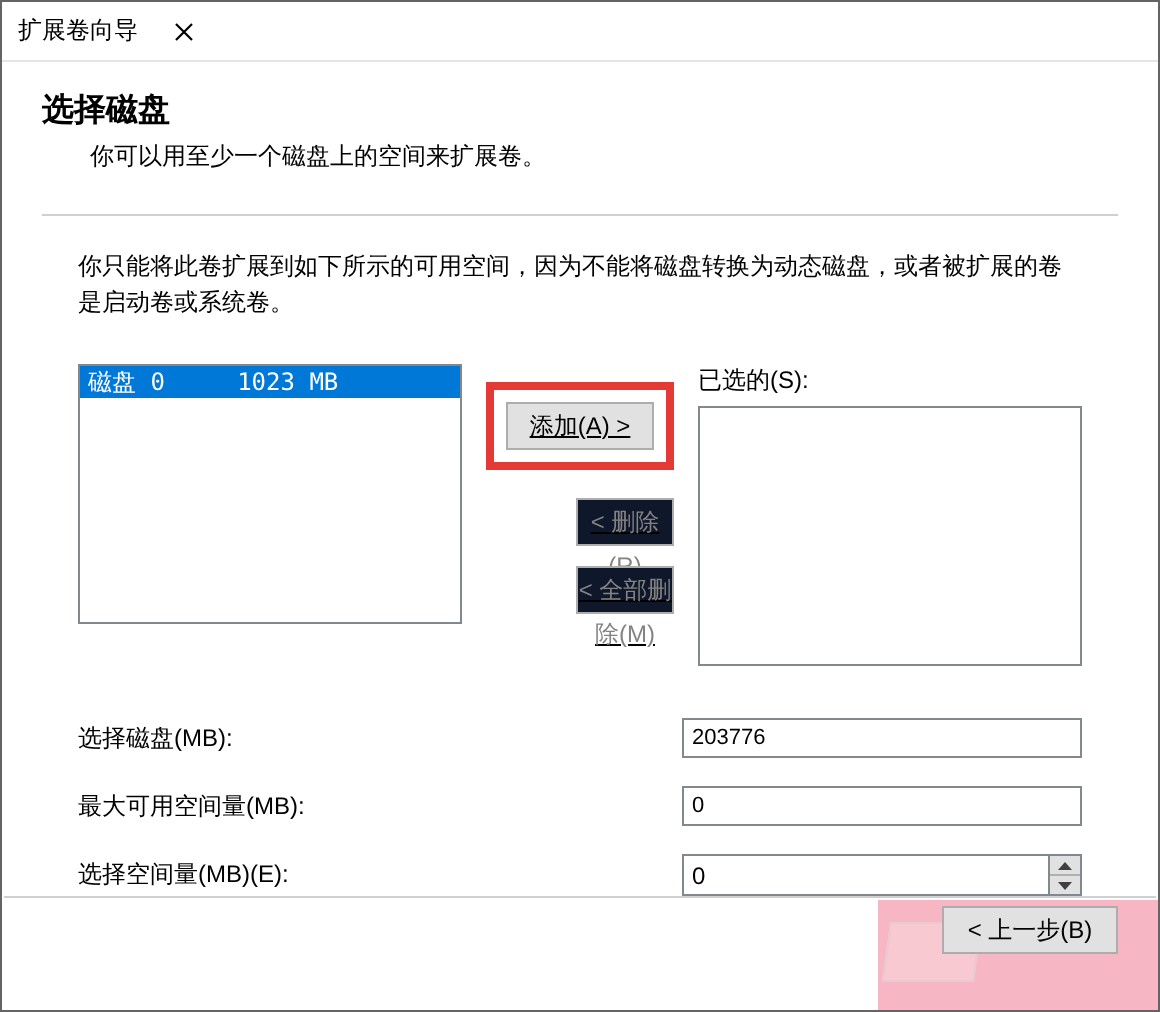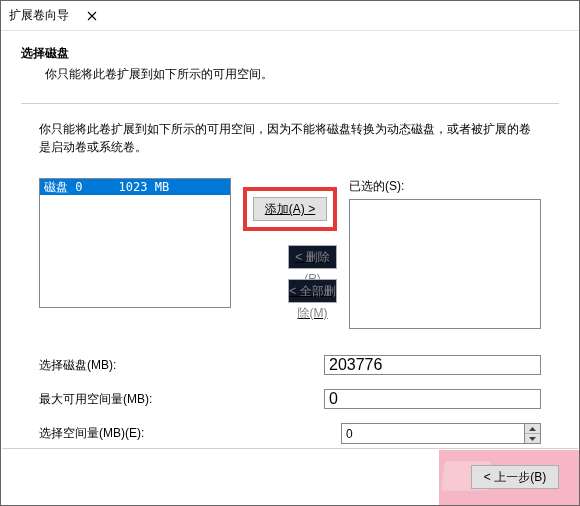--- a/index.html
+++ b/index.html
@@ -29,21 +29,21 @@
   .close-btn {
     width: 45px;
     height: 30px;
     display: flex;
     align-items: center;
     justify-content: center;
     cursor: pointer;
   }
   .close-btn svg { width: 10px; height: 10px; }
   .content { padding: 14px 20px 0 20px; }
-  .heading { font-weight: bold; margin-bottom: 4px; font-size: 12px; }
+  .heading { font-weight: bold; margin-bottom: 4px; font-size: 16px; }
   .subheading { margin-left: 24px; margin-bottom: 20px; }
   .divider {
     height: 1px;
     background: #d0d0d0;
     margin: 0 0 16px 0;
   }
   .inner { padding: 0 18px; }
   .desc { line-height: 1.5; margin-bottom: 22px; }
   .lists-row {
     display: flex;
@@ -104,21 +104,21 @@
     align-items: center;
     margin-bottom: 14px;
   }
   .form-label { width: 302px; }
   .text-input {
     flex: 1;
     height: 20px;
     border: 1px solid #828790;
     background: #fff;
     padding: 0 4px;
-    font-size: 16px;
+    font-size: 11px;
     font-family: inherit;
   }
   .text-input[readonly] { background: #fff; }
   .spinner-wrap {
     flex: 1;
     display: flex;
     height: 21px;
   }
   .spinner-input {
     flex: 1;
@@ -147,21 +147,21 @@
   .bottom-divider {
     position: absolute;
     left: 1px; right: 1px;
     bottom: 56px;
     height: 1px;
     background: #d0d0d0;
   }
   .footer {
     position: absolute;
     right: 20px;
-    bottom: 16px;
+    bottom: 28px;
     display: flex;
     gap: 8px;
     align-items: flex-start;
   }
   .footer .btn { width: 88px; }
   .pink-block {
     position: absolute;
     right: 0;
     bottom: 0;
     width: 140px;
@@ -189,21 +189,21 @@
     <span class="title">扩展卷向导</span>
     <div class="close-btn">
       <svg viewBox="0 0 10 10">
           <path d="M1 1 L9 9 M9 1 L1 9" stroke="#000" stroke-width="1.1" fill="none"></path>
         </svg>
     </div>
   </div>
 
   <div class="content">
     <div class="heading">选择磁盘</div>
-    <div class="subheading">你只能将此卷扩展到如下所示的可用空间。</div>
+    <div class="subheading">你可以用至少一个磁盘上的空间来扩展卷。</div>
     <div class="divider"></div>
 
     <div class="inner">
       <div class="desc">你只能将此卷扩展到如下所示的可用空间，因为不能将磁盘转换为动态磁盘，或者被扩展的卷是启动卷或系统卷。</div>
 
       <div class="lists-row">
         <div class="list-col">
           <div class="listbox" id="available-list">
               <div class="list-item selected">磁盘 0     1023 MB</div>
             </div>

